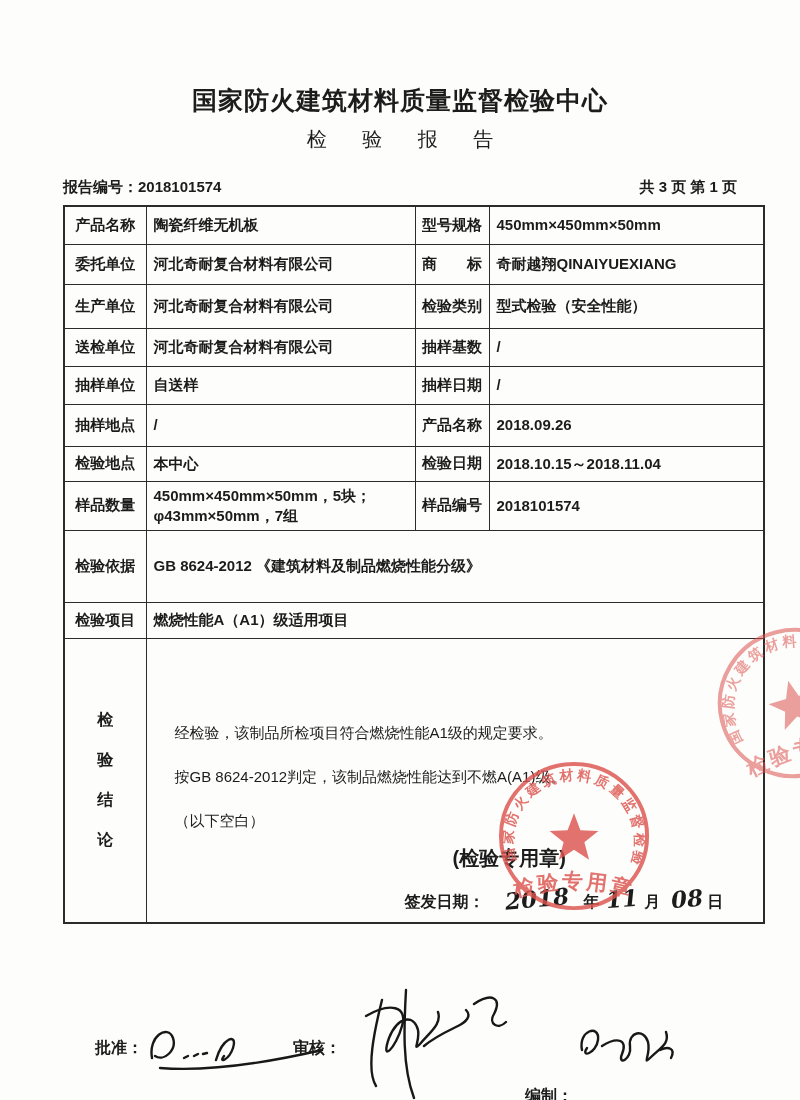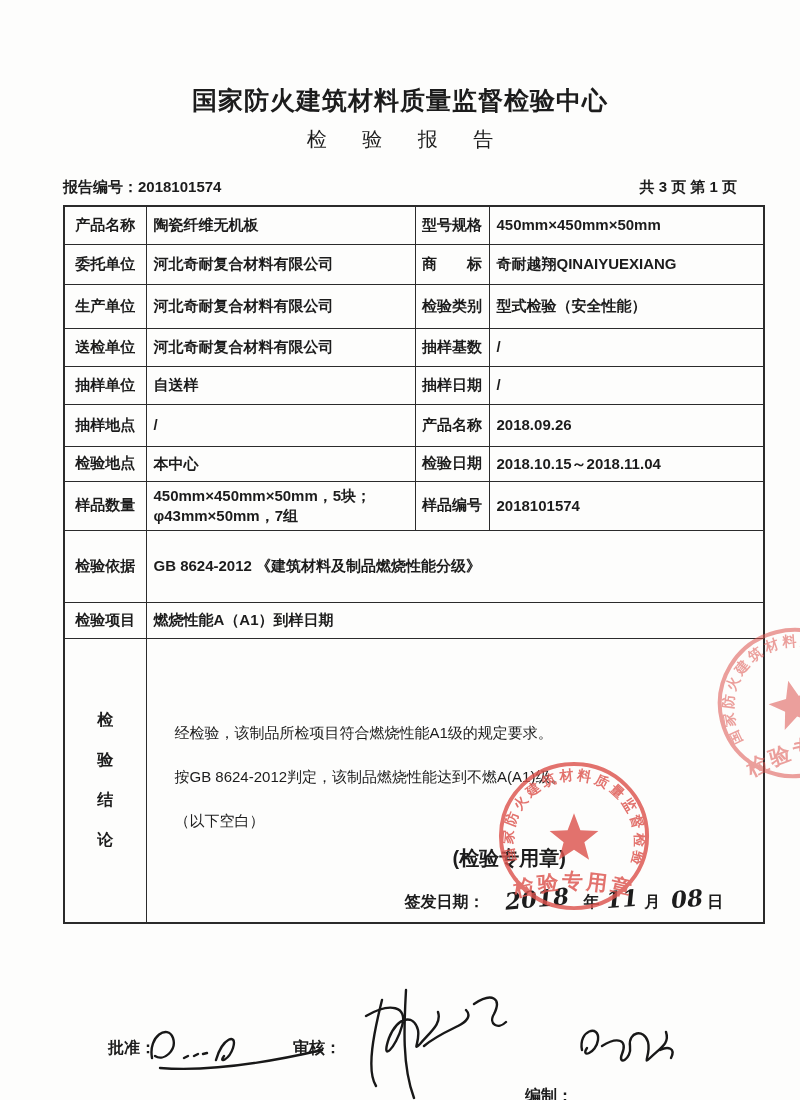--- a/index.html
+++ b/index.html
@@ -58,21 +58,21 @@
   .stamp { position: absolute; pointer-events: none; }
   .stamp-main { left: 494px; top: 758px; width: 160px; height: 158px; opacity: .82; }
   .stamp-edge { left: 714px; top: 624px; width: 160px; height: 160px; opacity: .55; transform: rotate(-14deg); }
   .stamp text { fill: var(--stamp-color); }
 
   .signatures {
     position: absolute; top: 1030px; left: 0; width: 100%;
     font-size: 16px; font-weight: 700;
   }
   .sig-label { position: absolute; top: 8px; }
-  .sig-approve { left: 108px; } .sig-review { left: 293px; } .sig-prepare { left: 525px; margin-top: 48px; }
+  .sig-approve { left: 95px; } .sig-review { left: 293px; } .sig-prepare { left: 525px; margin-top: 48px; }
   .sig-svg { position: absolute; }
   .sig-svg path { fill: none; stroke: #181818; stroke-width: 2.4; stroke-linecap: round; }
 </style>
 </head>
 <body>
 
 <div class="page">
 
   <div class="org-title">国家防火建筑材料质量监督检验中心</div>
   <div class="doc-title">检 验 报 告</div>
@@ -131,21 +131,21 @@
       <td class="val">450mm×450mm×50mm，5块；φ43mm×50mm，7组</td>
       <td class="lbl">样品编号</td>
       <td class="val">2018101574</td>
     </tr>
     <tr style="height:72px">
       <td class="lbl">检验依据</td>
       <td class="val" colspan="3">GB 8624-2012 《建筑材料及制品燃烧性能分级》</td>
     </tr>
     <tr style="height:36px">
       <td class="lbl">检验项目</td>
-      <td class="val" colspan="3">燃烧性能A（A1）到样日期</td>
+      <td class="val" colspan="3">燃烧性能A（A1）级适用项目</td>
     </tr>
     <tr style="height:285px">
       <td class="lbl concl-lbl">
         <div class="vlabel">
           <span>检</span>
           <span>验</span>
           <span>结</span>
           <span>论</span>
         </div>
       </td>

